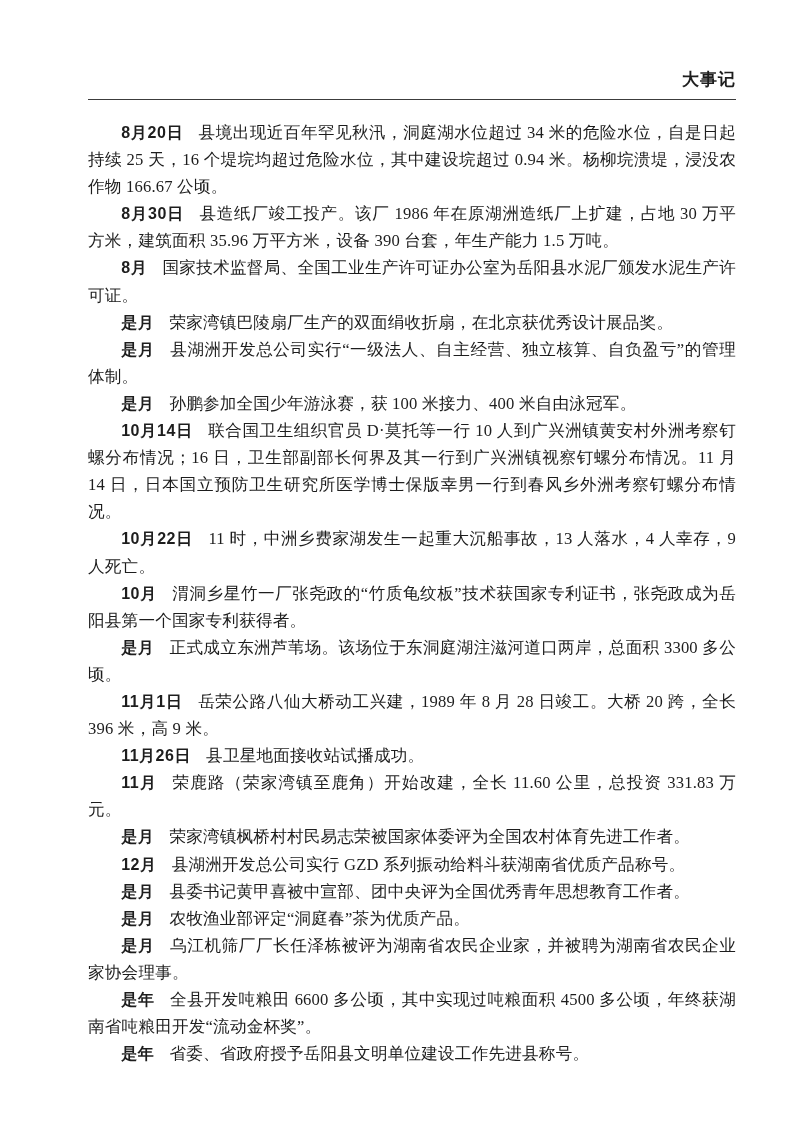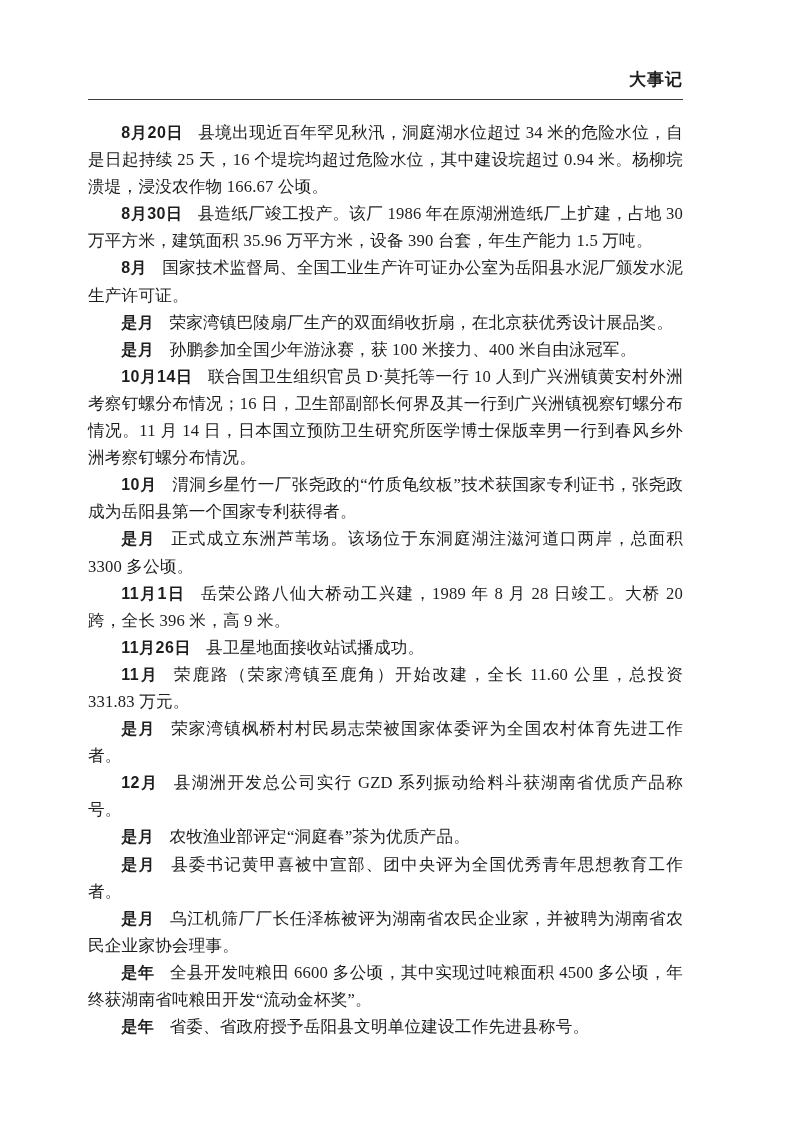--- a/index.html
+++ b/index.html
@@ -11,21 +11,21 @@
   html,body{background:#ffffff;}
   body{
     width:793px;height:1122px;
     background:var(--paper);
     font-family:"Liberation Serif","DejaVu Serif",serif;
     color:var(--ink);
     overflow:hidden;
   }
   .page{
     width:793px;height:1122px;
-    padding:70px 110px 0 88px;
+    padding:70px 57px 0 88px;
     position:relative;
   }
   .running-header{
     text-align:right;
     font-family:"Liberation Sans","DejaVu Sans",sans-serif;
     font-weight:bold;
     font-size:17px;
     line-height:20px;
     letter-spacing:1px;
   }
@@ -63,44 +63,46 @@
   <hr class="header-rule">
   <div class="content" id="entries">
   <p class="entry"><span class="entry-date">8月20日</span><span class="entry-text">县境出现近百年罕见秋汛，洞庭湖水位超过 34 米的危险水位，自是日起持续 25 天，16 个堤垸均超过危险水位，其中建设垸超过 0.94 米。杨柳垸溃堤，浸没农作物 166.67 公顷。</span></p>
 
   <p class="entry"><span class="entry-date">8月30日</span><span class="entry-text">县造纸厂竣工投产。该厂 1986 年在原湖洲造纸厂上扩建，占地 30 万平方米，建筑面积 35.96 万平方米，设备 390 台套，年生产能力 1.5 万吨。</span></p>
 
   <p class="entry"><span class="entry-date">8月</span><span class="entry-text">国家技术监督局、全国工业生产许可证办公室为岳阳县水泥厂颁发水泥生产许可证。</span></p>
 
   <p class="entry"><span class="entry-date">是月</span><span class="entry-text">荣家湾镇巴陵扇厂生产的双面绢收折扇，在北京获优秀设计展品奖。</span></p>
 
+  <p class="entry"><span class="entry-date">是月</span><span class="entry-text">县湖洲开发总公司实行“一级法人、自主经营、独立核算、自负盈亏”的管理体制。</span></p>
 
   <p class="entry"><span class="entry-date">是月</span><span class="entry-text">孙鹏参加全国少年游泳赛，获 100 米接力、400 米自由泳冠军。</span></p>
 
   <p class="entry"><span class="entry-date">10月14日</span><span class="entry-text">联合国卫生组织官员 D·莫托等一行 10 人到广兴洲镇黄安村外洲考察钉螺分布情况；16 日，卫生部副部长何界及其一行到广兴洲镇视察钉螺分布情况。11 月 14 日，日本国立预防卫生研究所医学博士保版幸男一行到春风乡外洲考察钉螺分布情况。</span></p>
 
+  <p class="entry"><span class="entry-date">10月22日</span><span class="entry-text">11 时，中洲乡费家湖发生一起重大沉船事故，13 人落水，4 人幸存，9 人死亡。</span></p>
 
   <p class="entry"><span class="entry-date">10月</span><span class="entry-text">渭洞乡星竹一厂张尧政的“竹质龟纹板”技术获国家专利证书，张尧政成为岳阳县第一个国家专利获得者。</span></p>
 
   <p class="entry"><span class="entry-date">是月</span><span class="entry-text">正式成立东洲芦苇场。该场位于东洞庭湖注滋河道口两岸，总面积 3300 多公顷。</span></p>
 
   <p class="entry"><span class="entry-date">11月1日</span><span class="entry-text">岳荣公路八仙大桥动工兴建，1989 年 8 月 28 日竣工。大桥 20 跨，全长 396 米，高 9 米。</span></p>
 
   <p class="entry"><span class="entry-date">11月26日</span><span class="entry-text">县卫星地面接收站试播成功。</span></p>
 
   <p class="entry"><span class="entry-date">11月</span><span class="entry-text">荣鹿路（荣家湾镇至鹿角）开始改建，全长 11.60 公里，总投资 331.83 万元。</span></p>
 
   <p class="entry"><span class="entry-date">是月</span><span class="entry-text">荣家湾镇枫桥村村民易志荣被国家体委评为全国农村体育先进工作者。</span></p>
 
 
   <p class="entry"><span class="entry-date">12月</span><span class="entry-text">县湖洲开发总公司实行 GZD 系列振动给料斗获湖南省优质产品称号。</span></p>
 
+  <p class="entry"><span class="entry-date">是月</span><span class="entry-text">县委书记黄甲喜被中宣部、团中央评为全国优秀青年思想教育工作者。</span></p>
+
   <p class="entry"><span class="entry-date">是月</span><span class="entry-text">农牧渔业部评定“洞庭春”茶为优质产品。</span></p>
-
-  <p class="entry"><span class="entry-date">是月</span><span class="entry-text">县委书记黄甲喜被中宣部、团中央评为全国优秀青年思想教育工作者。</span></p>
 
   <p class="entry"><span class="entry-date">是月</span><span class="entry-text">乌江机筛厂厂长任泽栋被评为湖南省农民企业家，并被聘为湖南省农民企业家协会理事。</span></p>
 
 
   <p class="entry"><span class="entry-date">是年</span><span class="entry-text">全县开发吨粮田 6600 多公顷，其中实现过吨粮面积 4500 多公顷，年终获湖南省吨粮田开发“流动金杯奖”。</span></p>
 
   <p class="entry"><span class="entry-date">是年</span><span class="entry-text">省委、省政府授予岳阳县文明单位建设工作先进县称号。</span></p>
 </div>
 
 </div>

